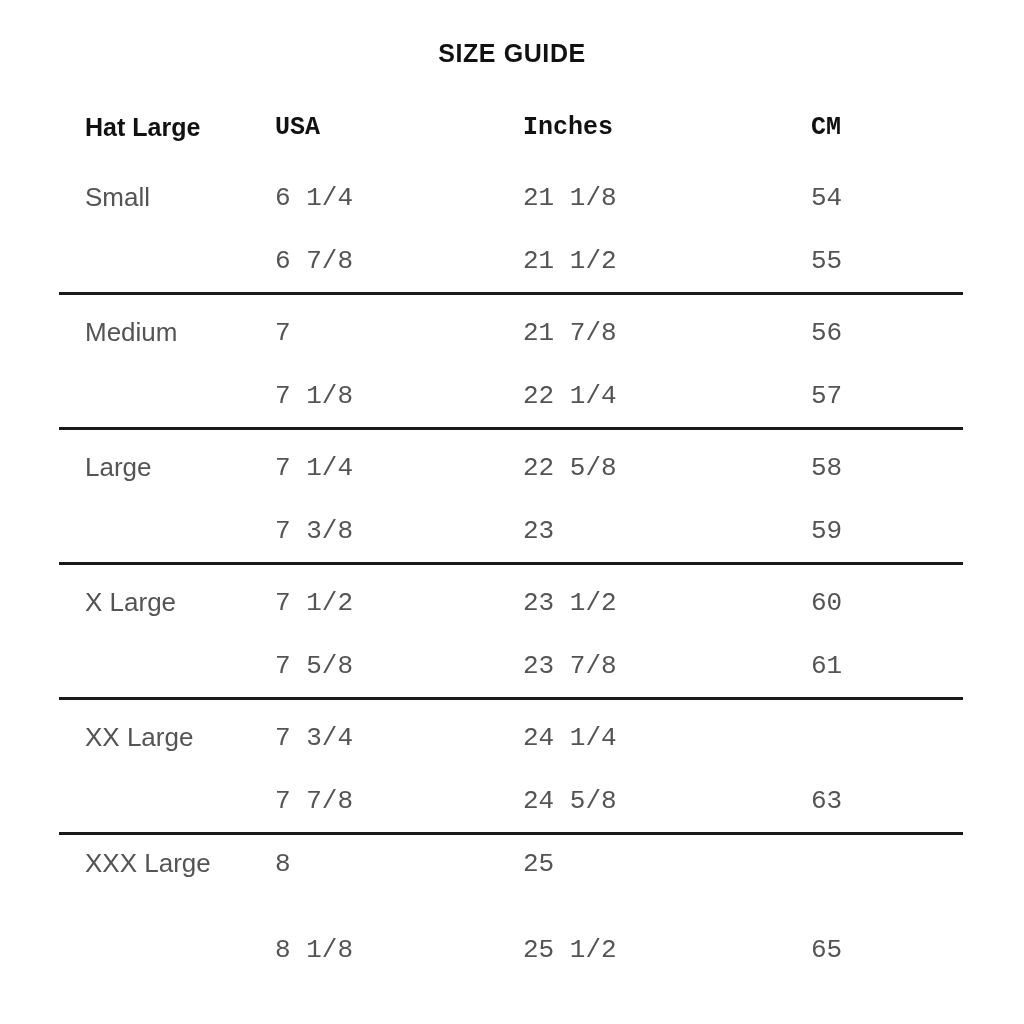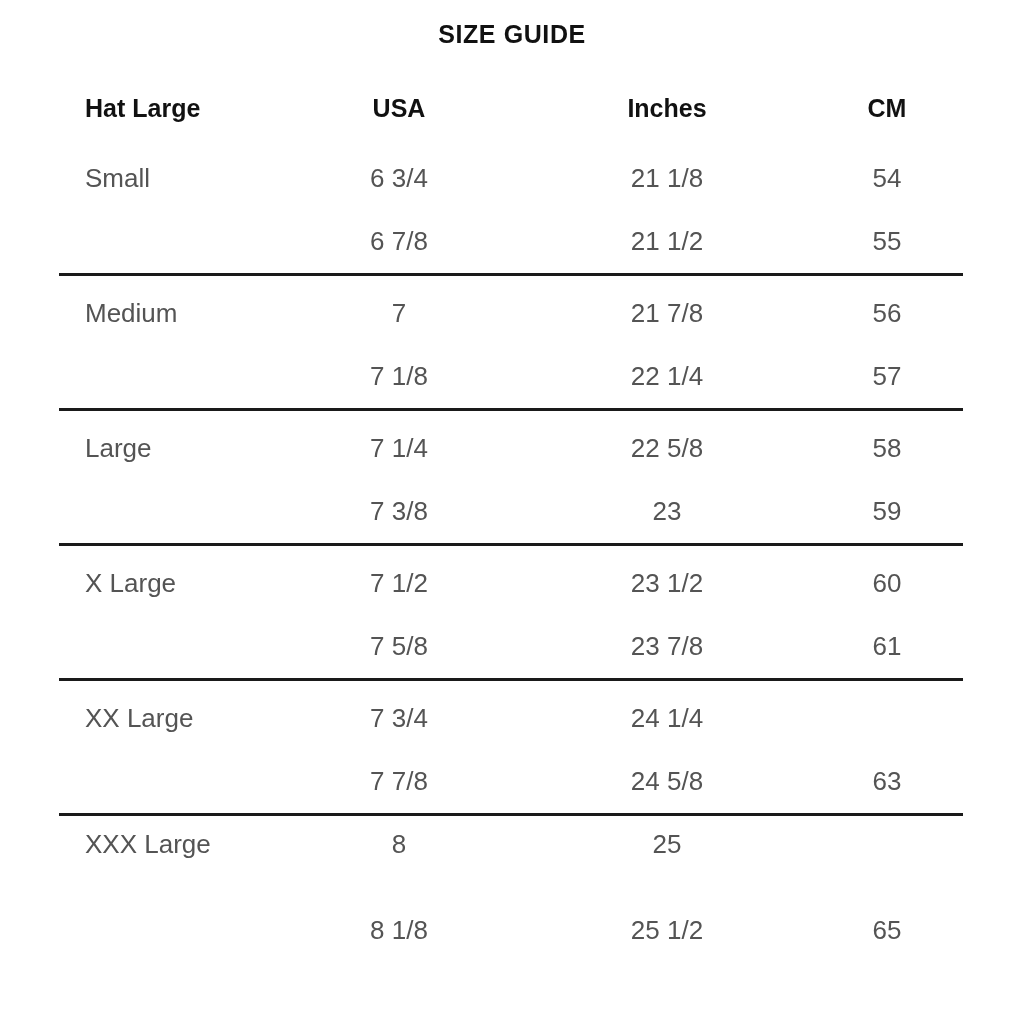--- a/index.html
+++ b/index.html
@@ -9,21 +9,21 @@
   }
   body {
     width: 1024px;
     height: 1024px;
     font-family: "Liberation Sans", "DejaVu Sans", sans-serif;
     color: #111111;
     overflow: hidden;
   }
   .page-title {
     margin: 0;
-    padding-top: 20px;
+    padding-top: 39px;
     height: 29px;
     line-height: 29px;
     text-align: center;
     font-size: 25px;
     font-weight: 700;
     letter-spacing: 0.6px;
     color: #111111;
   }
   .size-table {
     margin-left: 59px;
@@ -54,40 +54,40 @@
     padding-top: 8px;
     gap: 45px;
   }
   .data-row {
     flex: 1;
     font-size: 26px;
     font-weight: 400;
     color: #545454;
   }
   .c0 { padding-left: 26px; text-align: left; }
-  .c1, .c2, .c3 { text-align: center; }
+  .c1, .c2, .c3 { text-align: left; font-family: Liberation Mono, monospace; }
 </style>
 </head>
 <body>
 
 <h1 class="page-title">SIZE GUIDE</h1>
 
 <div class="size-table">
 
   <div class="grid-row header-row">
     <div class="c0">Hat Large</div>
     <div class="c1">USA</div>
     <div class="c2">Inches</div>
     <div class="c3">CM</div>
   </div>
 
   <div class="section">
     <div class="grid-row data-row">
       <div class="c0">Small</div>
-      <div class="c1">6 3/4</div>
+      <div class="c1">6 1/4</div>
       <div class="c2">21 1/8</div>
       <div class="c3">54</div>
     </div>
     <div class="grid-row data-row">
       <div class="c0"></div>
       <div class="c1">6 7/8</div>
       <div class="c2">21 1/2</div>
       <div class="c3">55</div>
     </div>
   </div>

